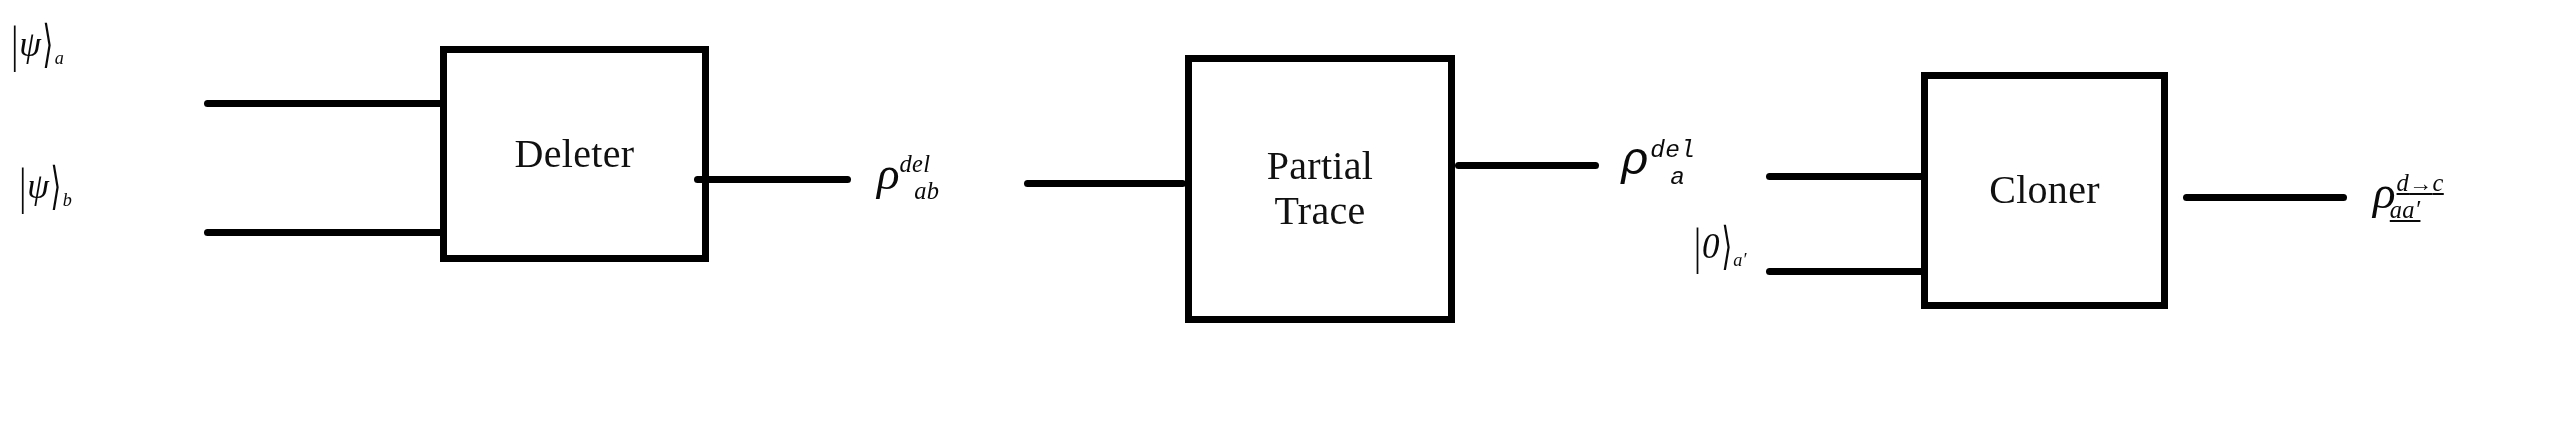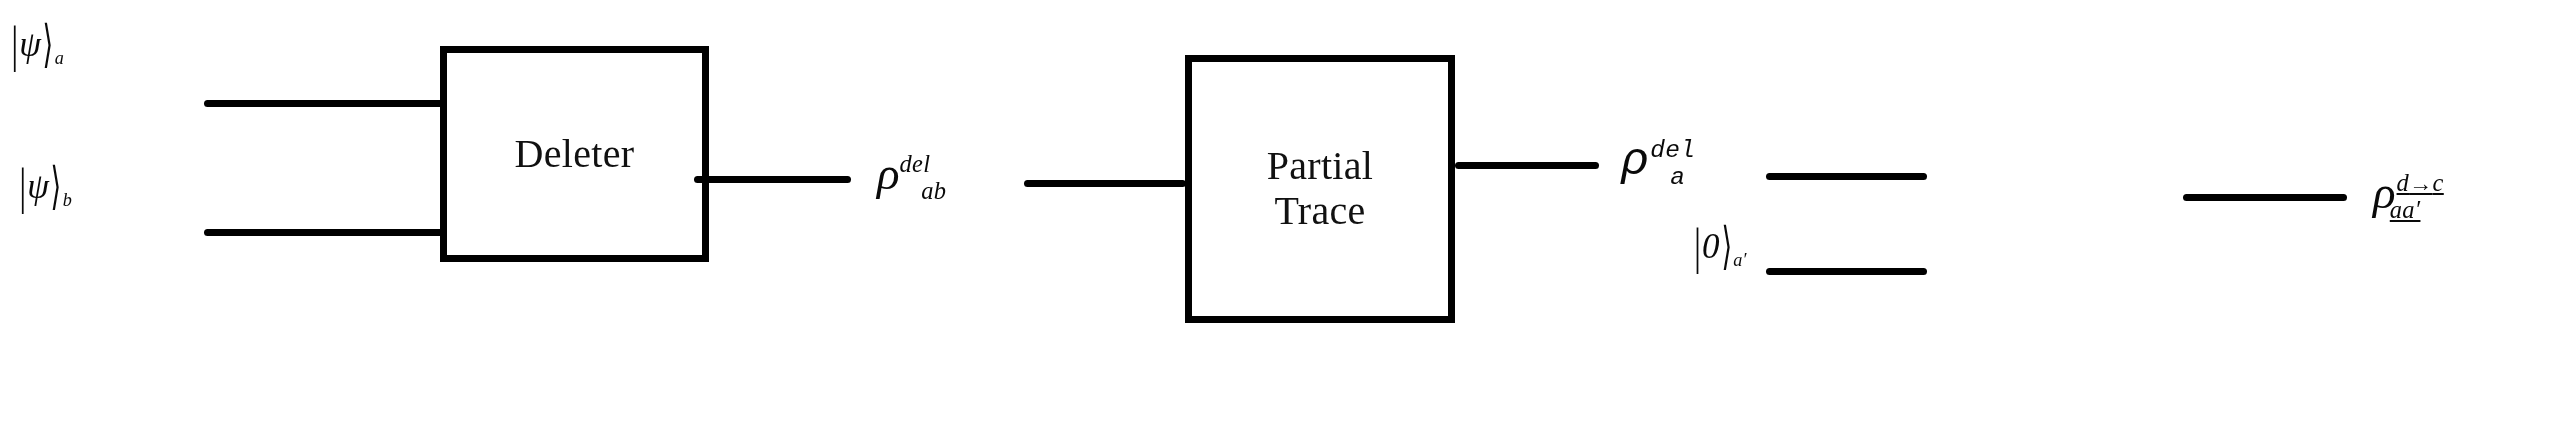--- a/index.html
+++ b/index.html
@@ -113,21 +113,21 @@
   <div class="wire" style="left:204px; top:100px; width:239px;"></div>
   <div class="wire" style="left:204px; top:229px; width:239px;"></div>
 
   <div class="gate-box" style="left:440px; top:46px; width:269px; height:216px;">
     <span class="gate-label">Deleter</span>
   </div>
 
   <div class="wire" style="left:694px; top:176px; width:157px;"></div>
 
   <div class="math rho-label" style="left:877px; top:150px;">
-    <span class="rho">ρ</span><span style="display:inline-block; position:relative; width:0;"></span><span class="sup" style="margin-left:-3.1px; position:relative; left:3.1px;">del</span><span class="sub" style="margin-left:-25px; position:relative; left:19px;">ab</span>
+    <span class="rho">ρ</span><span style="display:inline-block; position:relative; width:0;"></span><span class="sup" style="margin-left:-3.1px; position:relative; left:3.1px;">del</span><span class="sub" style="margin-left:-25px; position:relative; left:12px;">ab</span>
   </div>
 
   <div class="wire" style="left:1024px; top:180px; width:162px;"></div>
 
   <div class="gate-box" style="left:1185px; top:55px; width:270px; height:268px;">
     <span class="gate-label">Partial
 Trace</span>
   </div>
 
   <div class="wire" style="left:1455px; top:162px; width:144px;"></div>
@@ -136,20 +136,23 @@
     <span class="rho">ρ</span><span class="sup" style="margin-left:-2.1px; position:relative; left:3.1px;">del</span><span class="sub" style="margin-left:-25px; position:relative; left:3.1px;">a</span>
   </div>
 
   <div class="math ket-label" style="left:1694px; top:229px;">
     <span class="bar">|</span><span class="ital">0</span><span class="ket">⟩</span><span class="sub">a′</span>
   </div>
 
   <div class="wire" style="left:1766px; top:173px; width:161px;"></div>
   <div class="wire" style="left:1766px; top:268px; width:161px;"></div>
 
+  <div class="gate-box" style="left:1921px; top:72px; width:247px; height:237px;">
+    <span class="gate-label">Cloner</span>
+  </div>
 
   <div class="wire" style="left:2183px; top:194px; width:164px;"></div>
 
   <div class="math rho-label" style="left:2373px; top:169px;">
     <span class="rho">ρ</span><span class="sup" style="margin-left:-2.1px; position:relative; left:3.1px;text-decoration:underline;"><span>d</span><span class="arrow-gl">→</span><span>c</span></span><span class="sub" style="margin-left:-54px; position:relative; left:3.1px;text-decoration:underline;">aa′</span>
   </div>
 
 </div>
 
 

